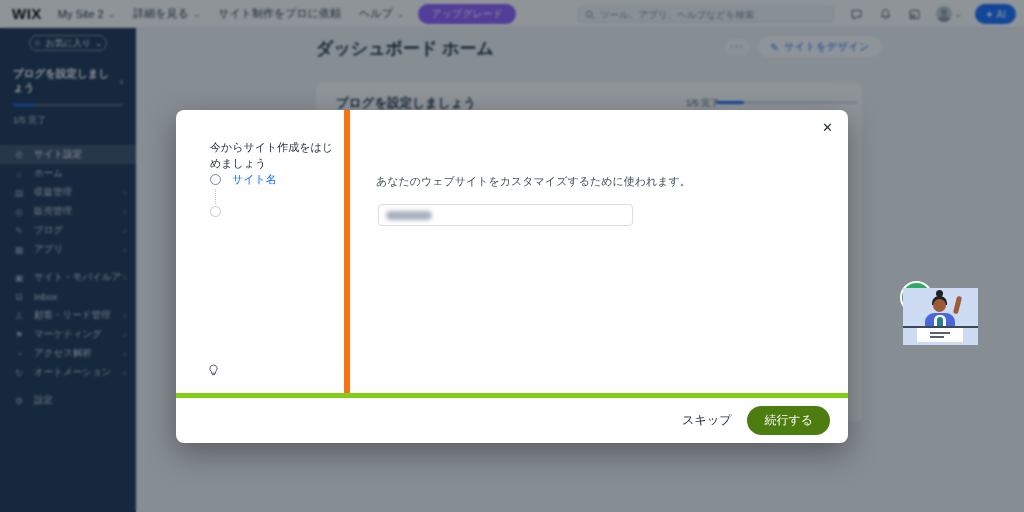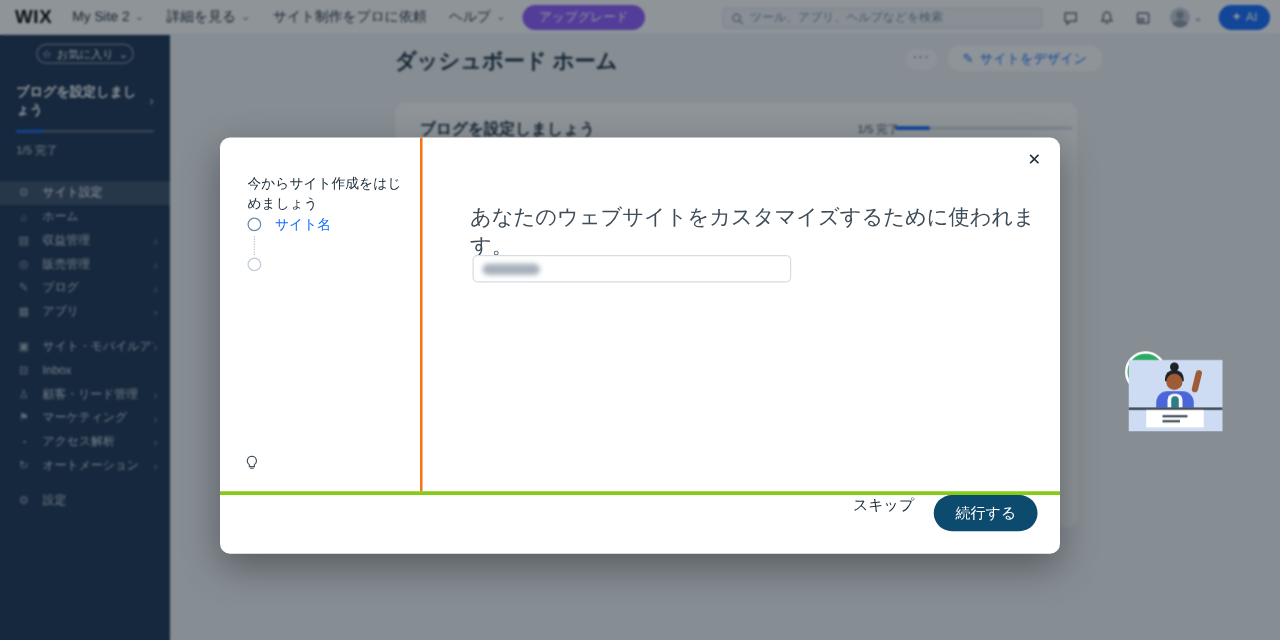--- a/index.html
+++ b/index.html
@@ -62,33 +62,33 @@
   .bg-fill { height:3px; background:#116dff; border-radius:2px; }
 
   
   .overlay { position:absolute; left:0; top:0; width:1024px; height:512px; background:rgba(18,27,38,.47);
              backdrop-filter:blur(1px); z-index:40; }
 
   
   .modal { position:absolute; left:176px; top:110px; width:672px; height:333px; background:#fff; border-radius:8px;
            box-shadow:0 10px 30px rgba(0,0,0,.35); z-index:50; }
   .modal-close { position:absolute; right:15px; top:10px; font-size:13px; color:#20303c; cursor:pointer; }
-  .m-left { position:absolute; left:0; top:0; width:162px; height:283px; border-right:2px solid #f97316; padding:30px 20px 0 22px; }
+  .m-left { position:absolute; left:12px; top:0; width:162px; height:283px; border-right:6px solid #f97316; padding:30px 20px 0 22px; }
   .m-intro { font-size:11px; line-height:1.45; color:#20303c; width:124px; }
   .stepper { }
   .step { display:flex; align-items:center; gap:11px; }
   .step-dot { width:11px; height:11px; border-radius:50%; border:1px solid #6d8aa8; background:#fff; }
   .step.inactive .step-dot { border-color:#c2ccd6; }
   .step-label { font-size:11px; color:#116dff; }
   .step-conn { height:15px; border-left:1px dotted #b9c4cf; margin:2px 0 2px 5px; }
   .m-tip { position:absolute; left:20px; bottom:16px; width:132px; display:flex; gap:6px; }
   .m-tip-text { font-size:9.5px; line-height:1.5; color:#42505c; }
   .m-right { position:absolute; left:163px; top:0; width:509px; height:283px; }
   .m-heading { position:absolute; left:37px; top:31px; font-size:19px; font-weight:bold; color:#20303c; }
-  .m-sub { position:absolute; left:37px; top:52px; font-size:17px; color:#3e4c58; }
+  .m-sub { position:absolute; left:37px; top:64px; font-size:11px; color:#3e4c58; }
   .m-input-wrap { position:absolute; left:39px; top:94px; width:255px; height:22px; border:1px solid #d5dde5;
                   border-radius:4px; background:#fff; }
   .m-input-wrap input { position:absolute; left:8px; top:1px; width:200px; height:18px; border:0; outline:0;
                         font-size:11px; font-family:inherit; }
   .redact { position:absolute; left:7px; top:6px; width:46px; height:9px; border-radius:5px; background:#97a2b0;
             filter:blur(2px); opacity:.85; }
   .illus { position:absolute; left:564px; top:178px; width:75px; height:57px; background:#cddcf3; }
   .hair-bun { position:absolute; left:33px; top:2px; width:7px; height:7px; border-radius:50%; background:#1e2126; }
   .hair { position:absolute; left:29px; top:8px; width:15px; height:9px; border-radius:7px 7px 0 0; background:#1e2126; }
   .head { position:absolute; left:30px; top:11px; width:13px; height:13px; border-radius:50%; background:#9e5b36; }
@@ -96,24 +96,24 @@
   .body-jkt { position:absolute; left:22px; top:25px; width:30px; height:13px; border-radius:9px 9px 0 0; background:#4a66d8; }
   .shirt { position:absolute; left:31px; top:27px; width:12px; height:11px; border-radius:5px 5px 0 0; background:#f4f7fb; }
   .shirt-in { position:absolute; left:34px; top:29px; width:6px; height:9px; border-radius:3px 3px 0 0; background:#2d7d84; }
   .desk-line { position:absolute; left:0; top:38px; width:75px; height:2px; background:#3c4852; }
   .banner { position:absolute; left:14px; top:40px; width:46px; height:14px; background:#fff; }
   .banner i { position:absolute; left:13px; height:2px; background:#555f69; }
   .banner i.l1 { top:4px; width:20px; }
   .banner i.l2 { top:8px; width:14px; }
   .green-badge { position:absolute; left:561px; top:171px; width:33px; height:33px; border-radius:50%;
                  background:#2eab63; border:2px solid #fff; display:flex; align-items:center; justify-content:center; }
-  .m-footer { position:absolute; left:0; bottom:0; width:672px; height:50px; border-top:3px solid #84cc16;
-              display:flex; align-items:flex-start; justify-content:flex-end; gap:16px; padding-right:18px; }
+  .m-footer { position:absolute; left:0; bottom:0; width:672px; height:50px; border-top:5px solid #84cc16;
+              display:flex; align-items:center; justify-content:flex-end; gap:16px; padding-right:18px; }
   .skip { font-size:12px; color:#20303c; cursor:pointer; }
-  .continue { background:#0c4a6e; color:#fff; font-size:12px; padding:6px 17px; border-radius:16px; border:0;
+  .continue { background:#4d7c0f; color:#fff; font-size:12px; padding:6px 17px; border-radius:16px; border:0;
               cursor:pointer; font-family:inherit; }
   svg { display:block; }
 </style>
 </head>
 <body>
 
 <div class="topbar">
   <div class="logo">WIX</div>
   <div class="tb-menu">
     <div class="tb-item">

